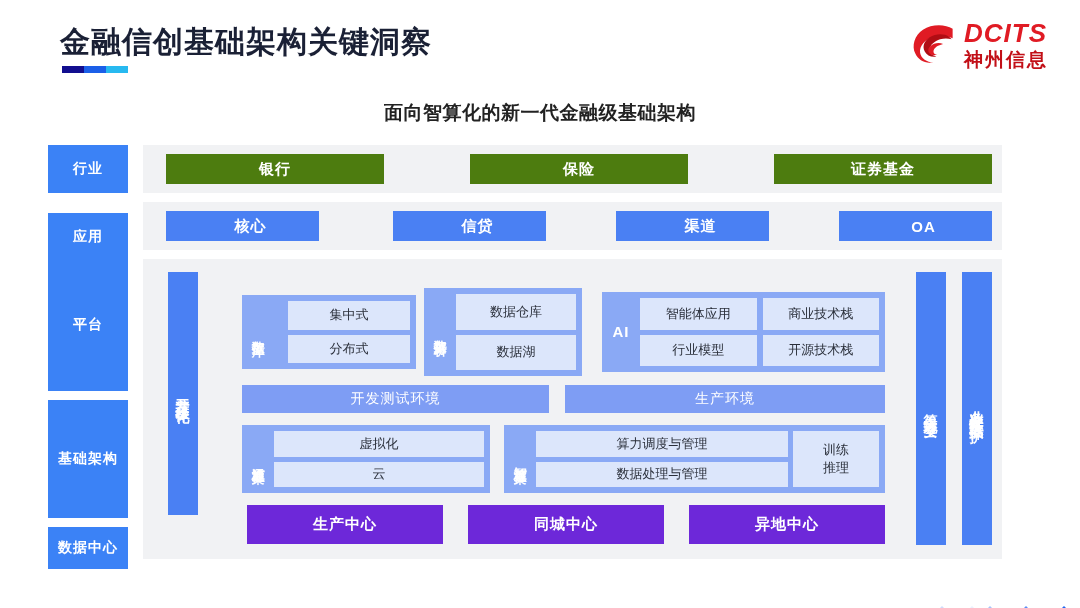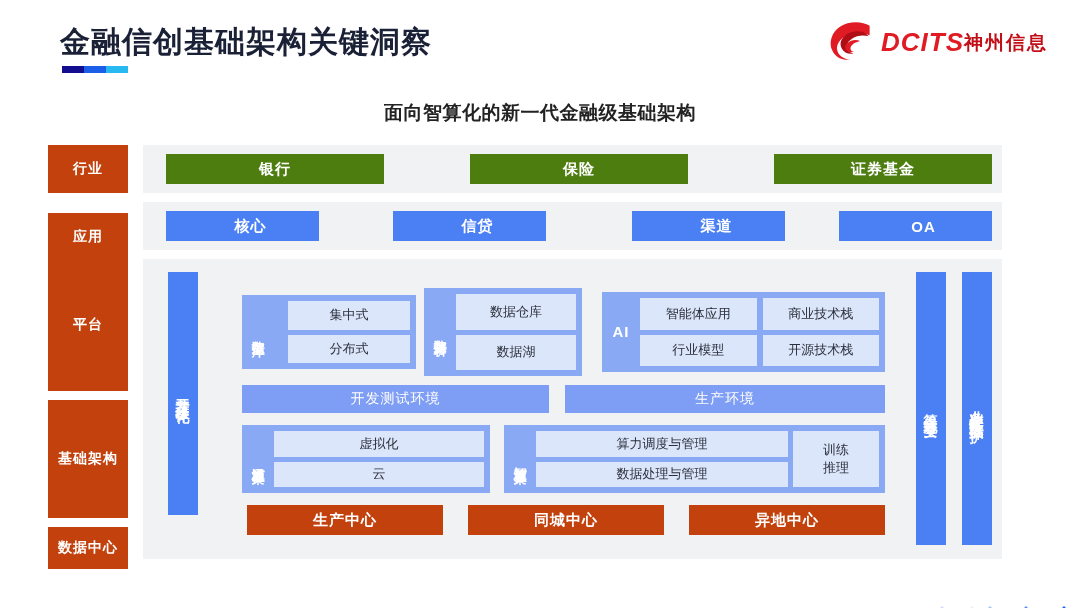--- a/index.html
+++ b/index.html
@@ -35,35 +35,35 @@
   }
   .title-rule { position: absolute; left: 62px; top: 66px; display: flex; }
   .title-rule span { display: block; height: 7px; }
   .tr-a { width: 22px; background: #120e8f; }
   .tr-b { width: 22px; background: #1b5fe8; }
   .tr-c { width: 22px; background: #27b9f0; }
 
   
   .logo { position: absolute; right: 32px; top: 20px; display: flex; align-items: center; gap: 7px; }
   .logo-mark { width: 47px; height: 44px; flex: none; }
-  .logo-text { display: flex; flex-direction: row; line-height: 1; }
+  .logo-text { display: flex; flex-direction: column; line-height: 1; }
   .logo-en { font-size: 26px; font-weight: 700; color: #e01b24; letter-spacing: 1px; font-style: italic; }
   .logo-cn { font-size: 19px; font-weight: 700; color: #c20f17; letter-spacing: 2px; margin-top: 4px; }
 
   
   .subtitle {
     position: absolute; left: 0; right: 0; top: 100px;
     text-align: center; font-size: 19px; font-weight: 700; color: #222;
     letter-spacing: .5px;
   }
 
   
   .rail { position: absolute; left: 48px; }
   .rail-box {
-    background: #c2410c; color: #fff;
+    background: #3b82f6; color: #fff;
     display: flex; align-items: center; justify-content: center;
     font-size: 14px; font-weight: 700; letter-spacing: 1px;
     width: 80px;
   }
   .rail-industry  { top: 145px; height: 48px; }
   .rail-app       { top: 213px; height: 48px; }
   .rail-platform  { top: 259px; height: 132px; }
   .rail-infra     { top: 400px; height: 118px; }
   .rail-dc        { top: 527px; height: 42px; }
 
@@ -79,21 +79,21 @@
     color: #fff; font-weight: 700; font-size: 15px; letter-spacing: 1px;
   }
   .chip-ind { background: #4d7c0f; height: 30px; top: 154px; }
   .i1 { left: 166px; width: 218px; }
   .i2 { left: 470px; width: 218px; }
   .i3 { left: 774px; width: 218px; }
 
   .chip-app { background: #4a80f3; height: 30px; top: 211px; padding-left: 16px; }
   .a1 { left: 166px; width: 153px; }
   .a2 { left: 393px; width: 153px; }
-  .a3 { left: 616px; width: 153px; margin-left: 16px; }
+  .a3 { left: 616px; width: 153px; }
   .a4 { left: 839px; width: 153px; }
 
   
   .vbar {
     position: absolute; background: #4a80f3; color: #fff;
     font-size: 14px; font-weight: 700; letter-spacing: 2px;
     display: flex; align-items: center; justify-content: center;
     writing-mode: vertical-rl; text-orientation: upright;
   }
   .vbar-devops { left: 168px; top: 272px; width: 30px; height: 243px; }
@@ -139,21 +139,21 @@
   .g-zf .group-body { flex-direction: row; }
   .zf-left { flex: 1; display: flex; flex-direction: column; gap: 5px; }
   .zf-right {
     width: 86px; flex: none; background: #dce6fb; color: #2a2f3a;
     display: flex; flex-direction: column; align-items: center; justify-content: center;
     font-size: 13px; line-height: 1.35;
   }
 
   
   .dcchip {
-    position: absolute; top: 505px; height: 30px; background: #c2410c;
+    position: absolute; top: 505px; height: 39px; background: #6d28d9;
     color: #fff; font-size: 15px; font-weight: 700; letter-spacing: 1px;
     display: flex; align-items: center; justify-content: center;
   }
   .d1 { left: 247px; width: 196px; }
   .d2 { left: 468px; width: 196px; }
   .d3 { left: 689px; width: 196px; }
 </style>
 </head>
 <body>
 

